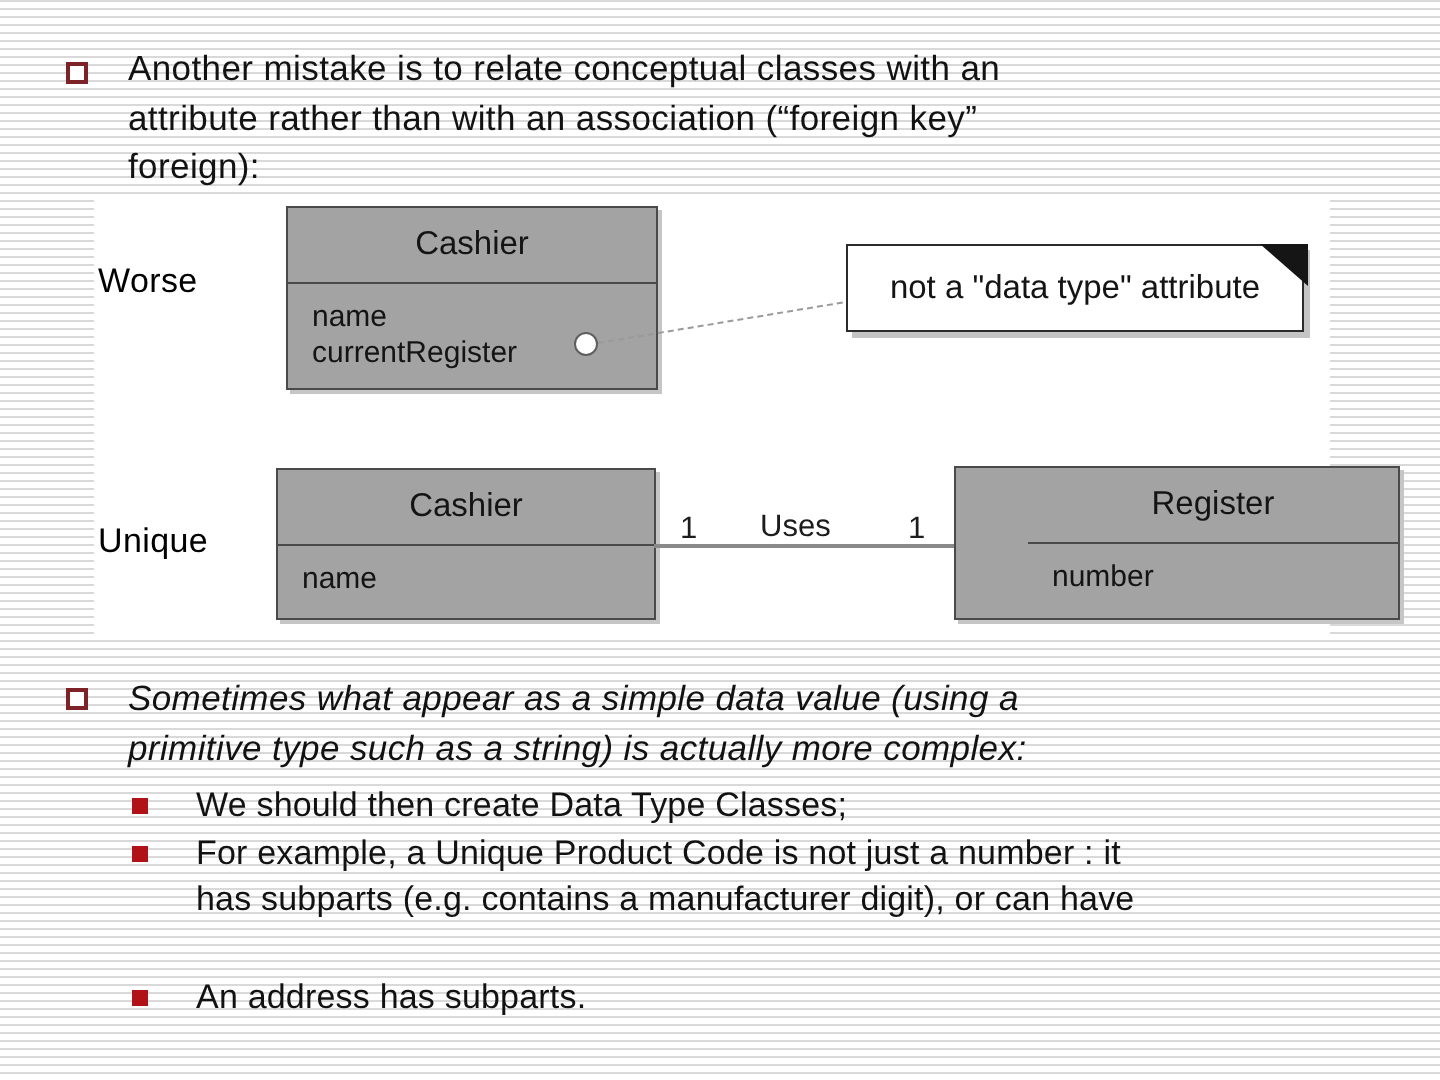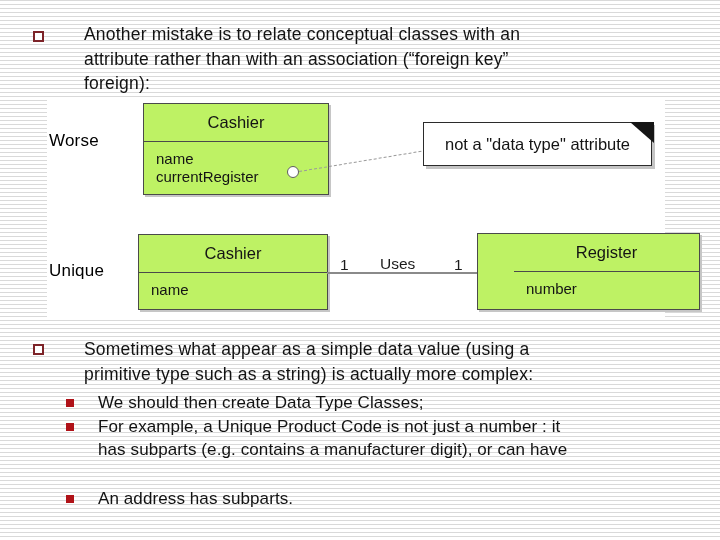--- a/index.html
+++ b/index.html
@@ -19,39 +19,39 @@
   
   .sq-open{
     position:absolute;width:7px;height:7px;
     border:2px solid #7d2328;background:#ffffff;
   }
   .sq-fill{
     position:absolute;width:8px;height:8px;
     background:#b01218;
   }
   .main-text{
-    position:absolute;left:84px;width:575px;
+    position:absolute;left:64px;width:575px;
     font-size:17.5px;line-height:24.5px;letter-spacing:.2px;
     color:#121212;
   }
   .sub-text{
     position:absolute;left:98px;width:590px;
     font-size:17px;line-height:23px;letter-spacing:.1px;
     color:#121212;
   }
   
   #figure{
     position:absolute;left:47px;top:97px;width:618px;height:223px;
     background:#ffffff;
   }
   .fig-label{
     position:absolute;font-size:17px;color:#000000;letter-spacing:.2px;
   }
   .uml-box{
-    position:absolute;background:#bef264;
+    position:absolute;background:#a3a3a3;
     border:1px solid #4a4a4a;
     box-shadow:2px 2px 0 #c6c6c6;
     color:#141414;
   }
   .uml-title{
     height:37px;border-bottom:1px solid #4a4a4a;
     display:flex;align-items:center;justify-content:center;
     font-size:16.5px;
   }
   .uml-attrs{
@@ -132,21 +132,21 @@
 
     <div class="uml-box" style="left:430px;top:136px;width:185px;height:75px;padding-left:36px;">
       <div class="uml-title">Register</div>
       <div class="uml-attrs">
         <div>number</div>
       </div>
     </div>
   </div>
 
   <span class="sq-open" style="left:33px;top:344px;"></span>
-  <div class="main-text" style="top:337px;">
+  <div class="main-text" style="top:337px;font-style:italic;">
     <div>Sometimes what appear as a simple data value (using a</div>
     <div>primitive type such as a string) is actually more complex:</div>
   </div>
 
   <span class="sq-fill" style="left:66px;top:399px;"></span>
   <div class="sub-text" style="top:391px;">
     <div>We should then create Data Type Classes;</div>
   </div>
 
   <span class="sq-fill" style="left:66px;top:423px;"></span>

